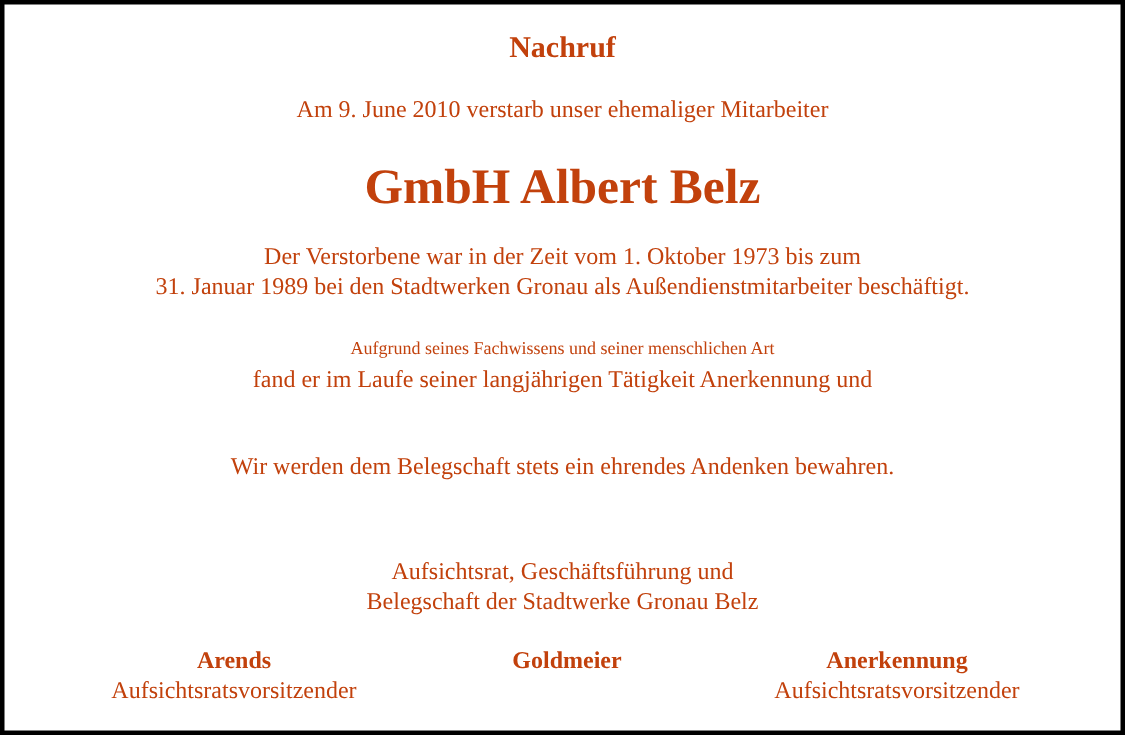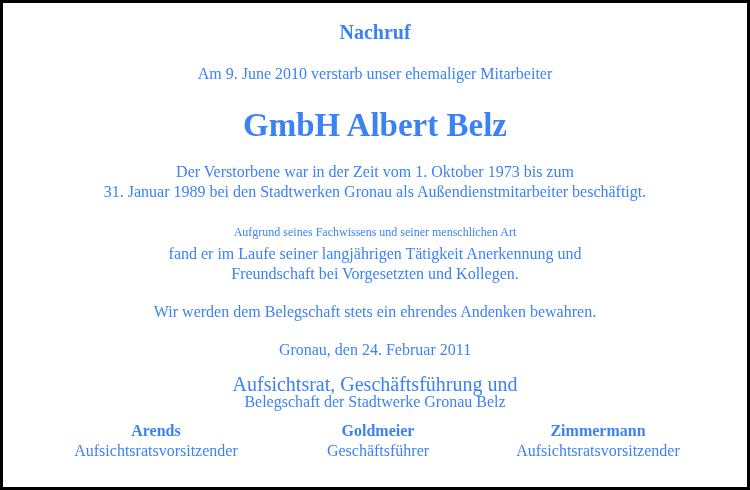--- a/index.html
+++ b/index.html
@@ -3,68 +3,65 @@
 <meta charset="utf-8">
 <style>
   html, body { margin: 0; padding: 0; background: #ffffff; }
   body { width: 750px; height: 490px; overflow: hidden; }
   .frame {
     position: absolute; left: 0; top: 0;
     width: 744px; height: 484px;
     border: 3px solid #000;
     background: #fff;
     font-family: "Liberation Serif", "DejaVu Serif", serif;
-    color: #3b82f6;
+    color: #c2410c;
   }
   .line { position: absolute; left: 0; right: 0; text-align: center; white-space: nowrap; }
   .title { top: 18px; font-size: 20px; font-weight: bold; }
   .intro { top: 62px; font-size: 16px; }
   .name { top: 104px; font-size: 33px; font-weight: bold; }
   .p1a { top: 160px; font-size: 16px; }
   .p1b { top: 180px; font-size: 16px; }
   .p2a { top: 222px; font-size: 12px; }
   .p2b { top: 242px; font-size: 16px; }
   .p2c { top: 262px; font-size: 16px; }
   .p3 { top: 300px; font-size: 16px; }
   .place { top: 338px; font-size: 16px; }
-  .org1 { top: 370px; font-size: 20px; }
+  .org1 { top: 370px; font-size: 16px; }
   .org2 { top: 390px; font-size: 16px; }
-  .sig { position: absolute; top: 418px; text-align: center; font-size: 16px; width: 250px; }
+  .sig { position: absolute; top: 428px; text-align: center; font-size: 16px; width: 250px; }
   .sig .n { font-weight: bold; display: block; line-height: 20px; }
   .sig .r { display: block; line-height: 20px; }
   .sig1 { left: 28px; }
   .sig2 { left: 250px; }
   .sig3 { left: 470px; }
 </style>
 </head>
 <body>
 
 <div class="frame">
   <div class="line title">Nachruf</div>
   <div class="line intro">Am 9. June 2010 verstarb unser ehemaliger Mitarbeiter</div>
   <div class="line name">GmbH Albert Belz</div>
 
   <div class="line p1a">Der Verstorbene war in der Zeit vom 1. Oktober 1973 bis zum</div>
   <div class="line p1b">31. Januar 1989 bei den Stadtwerken Gronau als Außendienstmitarbeiter beschäftigt.</div>
 
   <div class="line p2a">Aufgrund seines Fachwissens und seiner menschlichen Art</div>
   <div class="line p2b">fand er im Laufe seiner langjährigen Tätigkeit Anerkennung und</div>
-  <div class="line p2c">Freundschaft bei Vorgesetzten und Kollegen.</div>
 
   <div class="line p3">Wir werden dem Belegschaft stets ein ehrendes Andenken bewahren.</div>
-  <div class="line place">Gronau, den 24. Februar 2011</div>
 
   <div class="line org1">Aufsichtsrat, Geschäftsführung und</div>
   <div class="line org2">Belegschaft der Stadtwerke Gronau Belz</div>
 
   <div class="sig sig1">
     <span class="n">Arends</span>
     <span class="r">Aufsichtsratsvorsitzender</span>
   </div>
   <div class="sig sig2">
     <span class="n">Goldmeier</span>
-    <span class="r">Geschäftsführer</span>
   </div>
   <div class="sig sig3">
-    <span class="n">Zimmermann</span>
+    <span class="n">Anerkennung</span>
     <span class="r">Aufsichtsratsvorsitzender</span>
   </div>
 </div>
 
 </body></html>

